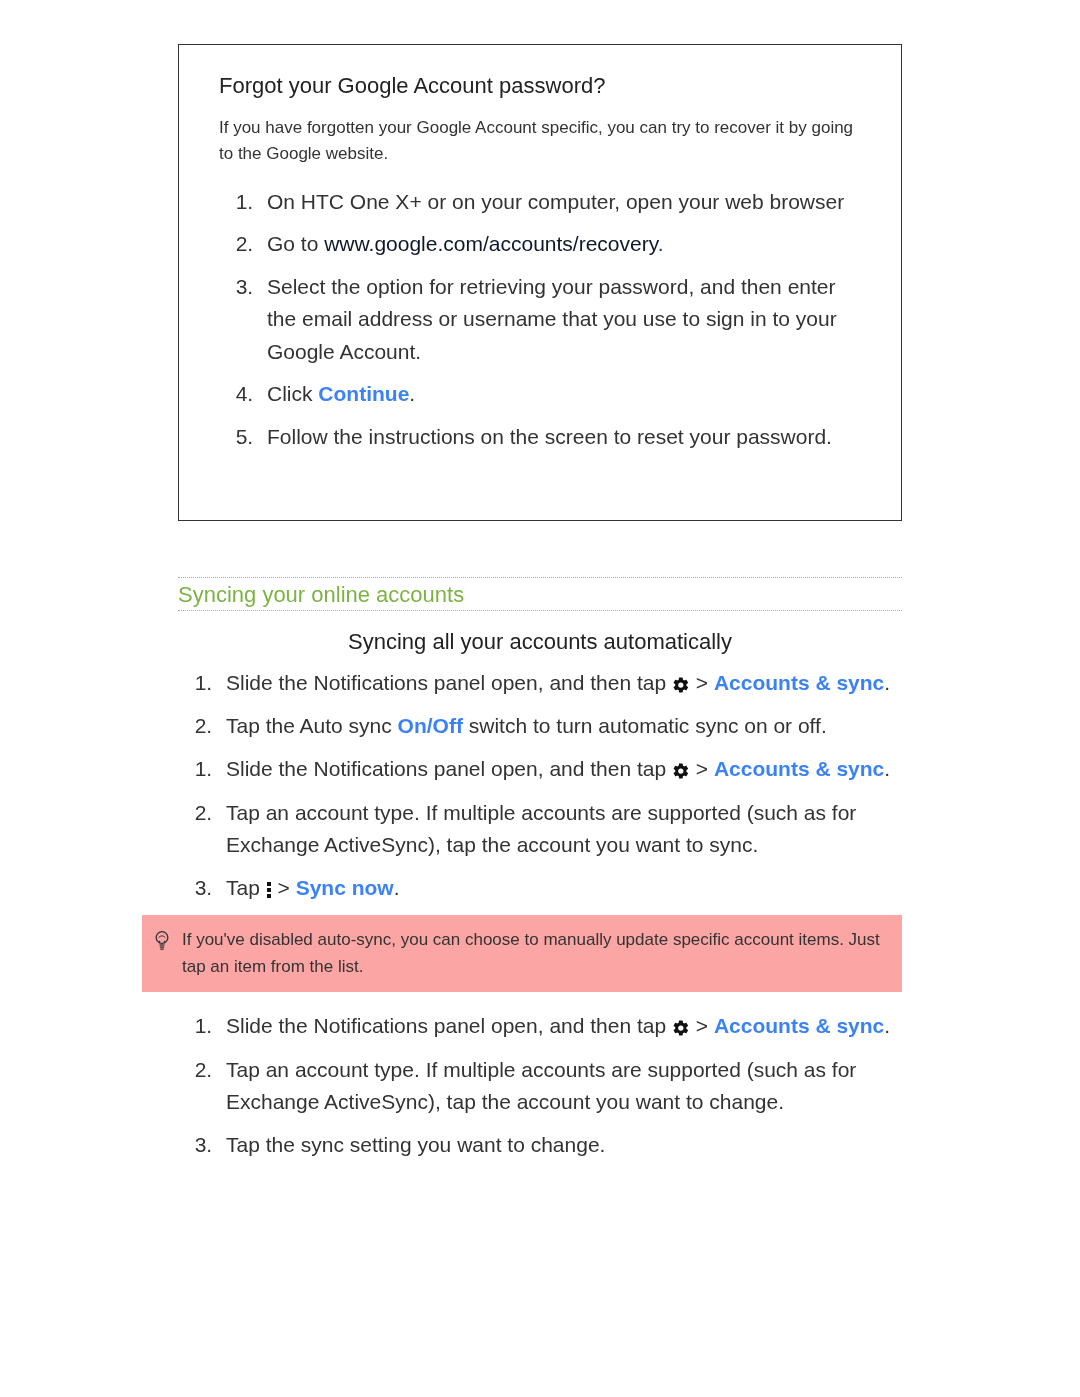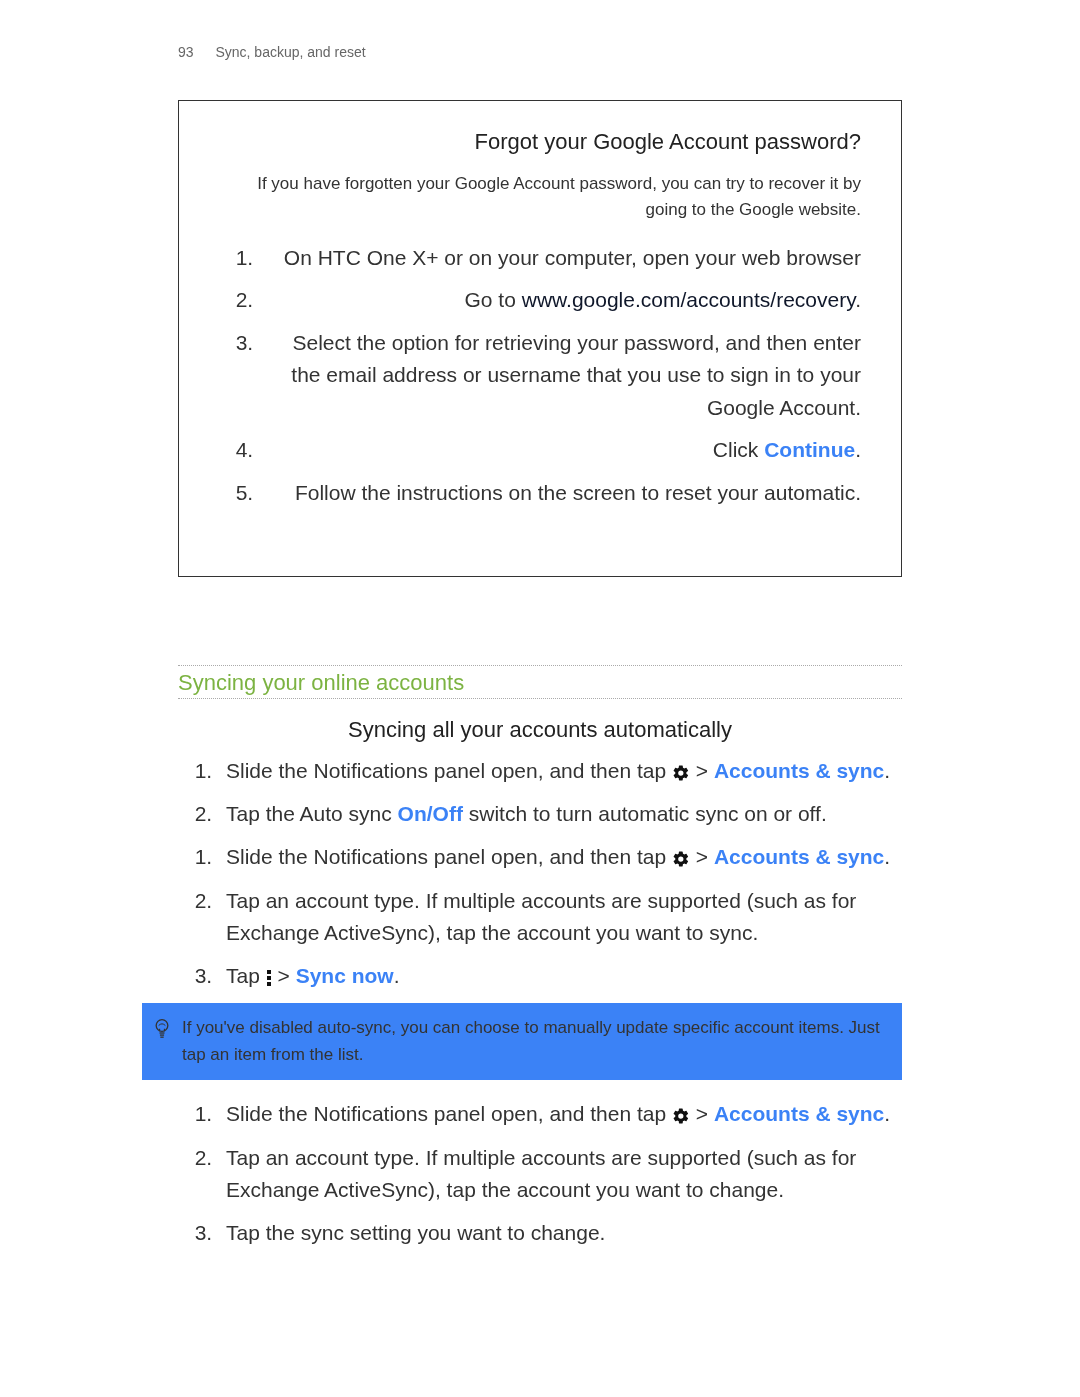--- a/index.html
+++ b/index.html
@@ -17,22 +17,21 @@
   }
   .header-line {
     font-size: 14px;
     color: #666;
     margin-bottom: 40px;
   }
   .page-num { margin-right: 18px; }
   .box {
     border: 1px solid #333;
     padding: 28px 40px 56px 40px;
-    margin-bottom: 88px;
-    text-align: right;
+    margin-bottom: 56px;
   }
   .box h2 {
     font-size: 22px;
     font-weight: 400;
     color: #222;
     margin-bottom: 16px;
   }
   .box p {
     font-size: 17px;
     line-height: 1.55;
@@ -71,21 +70,21 @@
     text-align: center;
   }
   .main ol { padding-left: 40px; margin-bottom: 10px; }
   .gear-icon, .menu-icon {
     display: inline-block;
     vertical-align: middle;
   }
   .gear-icon svg { width: 18px; height: 18px; vertical-align: -3px; }
   .menu-icon svg { width: 6px; height: 16px; vertical-align: -2px; }
   .tip-box {
-    background: #3b82f6;
+    background: #fca5a5;
     padding: 12px 14px 12px 0;
     margin: 8px 0 18px -36px;
     display: flex;
     align-items: flex-start;
     width: calc(100% + 36px);
   }
   .tip-icon {
     width: 40px;
     flex: 0 0 40px;
     display: flex;
@@ -98,38 +97,34 @@
     line-height: 1.55;
     color: #333;
   }
   .main { padding-left: 0; }
   .indented { margin-left: 0; }
 </style>
 </head>
 <body>
 
 <div class="page">
-  <div class="header-line">
-    <span class="page-num">93</span>
-    <span>Sync, backup, and reset</span>
-  </div>
 
   <div class="box">
     <h2>Forgot your Google Account password?</h2>
-    <p>If you have forgotten your Google Account password, you can try to recover it by going to the Google website.</p>
+    <p>If you have forgotten your Google Account specific, you can try to recover it by going to the Google website.</p>
     <ol>
       <li>On HTC One X+ or on your computer, open your web browser</li>
       <li>
         <span>Go to </span><a class="link">www.google.com/accounts/recovery</a><span>.</span>
       </li>
       <li>Select the option for retrieving your password, and then enter the email address or username that you use to sign in to your Google Account.</li>
       <li>
         <span>Click </span><span class="bold">Continue</span><span>.</span>
       </li>
-      <li>Follow the instructions on the screen to reset your automatic.</li>
+      <li>Follow the instructions on the screen to reset your password.</li>
     </ol>
   </div>
 
   <div class="section-title-wrap">
     <div class="section-title">Syncing your online accounts</div>
   </div>
 
   <div class="main indented">
     <div class="sub-h">Syncing all your accounts automatically</div>
     <ol>

